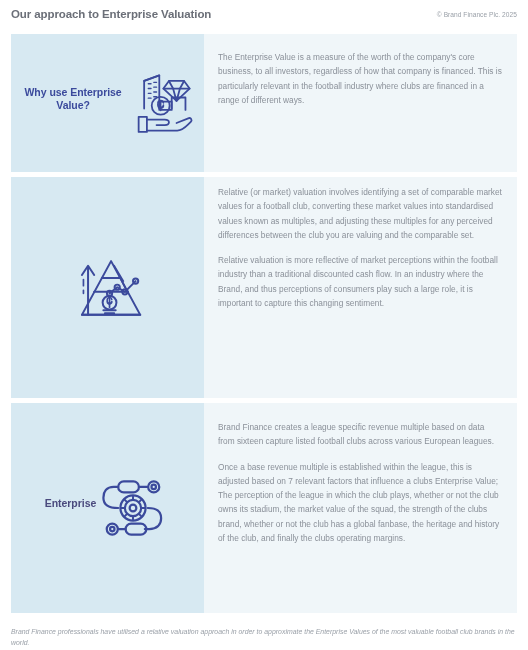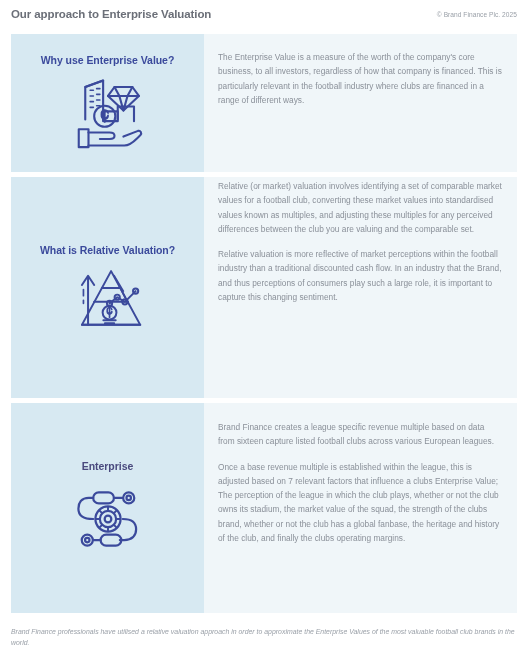--- a/index.html
+++ b/index.html
@@ -51,38 +51,38 @@
   .panel-row {
     display: flex;
     width: 100%;
     margin-bottom: 5px;
   }
   .panel-left {
     width: 193px;
     flex: 0 0 193px;
     background: #d7e9f2;
     display: flex;
-    flex-direction: column;
+    flex-direction: row;
     align-items: center;
     justify-content: center;
     padding: 10px 6px;
   }
   .panel-right {
     flex: 1 1 auto;
     background: #f0f6f9;
     padding: 16px 14px 14px 14px;
     display: flex;
     flex-direction: column;
     justify-content: flex-start;
   }
   .row-1 .panel-left, .row-1 .panel-right { height: 138px; }
   .row-2 .panel-left, .row-2 .panel-right { height: 221px; }
   .row-3 .panel-left, .row-3 .panel-right { height: 210px; }
 
-  .row-2 .panel-right { padding-top: 2px; }
+  .row-2 .panel-right { padding-top: 8px; }
   .row-3 .panel-right { padding-top: 17px; }
 
   .panel-heading {
     font-size: 10.5px;
     font-weight: bold;
     color: #3b4a9c;
     text-align: center;
     letter-spacing: -0.05px;
     margin-bottom: 8px;
     line-height: 1.2;
@@ -160,21 +160,20 @@
           <path d="M26 88 h44 c6 0 10 -3 16 -9 l4 -4 c2 -2 0 -6 -3 -5 l-18 7"></path>
         </svg>
       </div>
       <div class="panel-right">
         <p class="body-text">The Enterprise Value is a measure of the worth of the company's core business, to all investors, regardless of how that company is financed. This is particularly relevant in the football industry where clubs are financed in a range of different ways.</p>
       </div>
     </div>
 
     <div class="panel-row row-2">
       <div class="panel-left">
-        <div class="panel-heading">What is Relative Valuation?</div>
         <svg class="panel-icon" viewBox="0 0 100 86" fill="none" stroke="#3b4a9c" stroke-width="2.6" stroke-linejoin="round" stroke-linecap="round">
 
           <path d="M54 8 L92 78 H16 Z"></path>
           <path d="M16 78 H92"></path>
 
           <path d="M32 48 H76"></path>
           <path d="M42 30 H66"></path>
 
           <path d="M58 14 L70 34" stroke-width="2.2"></path>
           <path d="M64 26 L72 42" stroke-width="2.2"></path>
@@ -190,21 +189,21 @@
           <circle cx="86" cy="34" r="3.4"></circle>
 
           <circle cx="52" cy="62" r="9"></circle>
           <path d="M52 56 v12" stroke-width="2.2"></path>
           <path d="M55 58 a3 3 0 0 0 -6 1 a3 3 0 0 0 6 1.5 a3 3 0 0 1 -6 1" stroke-width="2"></path>
           <path d="M44 72 h16 M46 76 h12"></path>
         </svg>
       </div>
       <div class="panel-right">
         <p class="body-text">Relative (or market) valuation involves identifying a set of comparable market values for a football club, converting these market values into standardised values known as multiples, and adjusting these multiples for any perceived differences between the club you are valuing and the comparable set.</p>
-        <p class="body-text">Relative valuation is more reflective of market perceptions within the football industry than a traditional discounted cash flow. In an industry that the Brand, and thus perceptions of consumers play such a large role, it is important to capture this changing sentiment.</p>
+        <p class="body-text">Relative valuation is more reflective of market perceptions within the football industry than a traditional discounted cash flow. In an industry where the Brand, and thus perceptions of consumers play such a large role, it is important to capture this changing sentiment.</p>
       </div>
     </div>
 
     <div class="panel-row row-3">
       <div class="panel-left">
         <div class="panel-heading">Enterprise</div>
         <svg class="panel-icon" viewBox="0 0 100 100" fill="none" stroke="#3b4a9c" stroke-width="3" stroke-linejoin="round" stroke-linecap="round">
 
           <rect x="30" y="14" width="28" height="15" rx="7.5"></rect>
 

